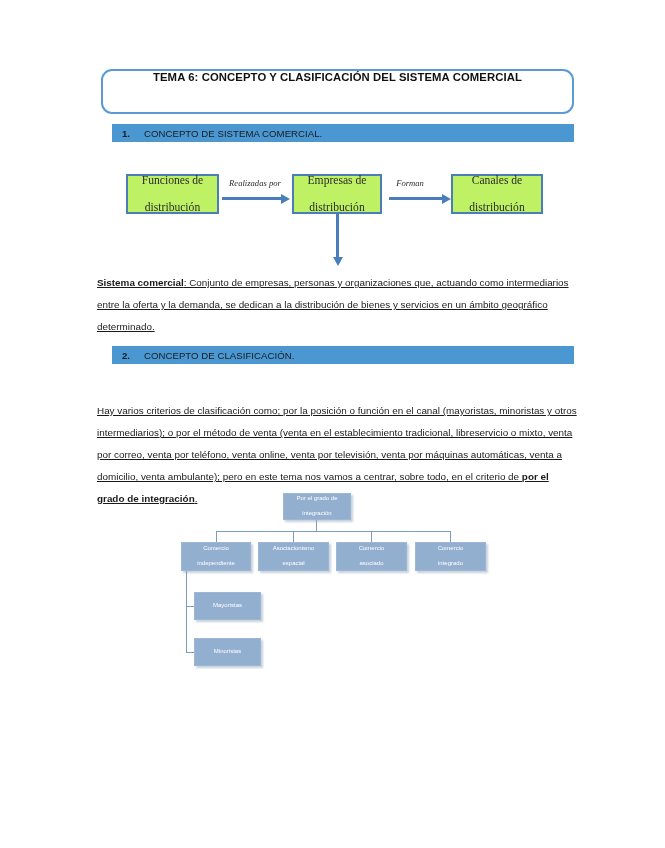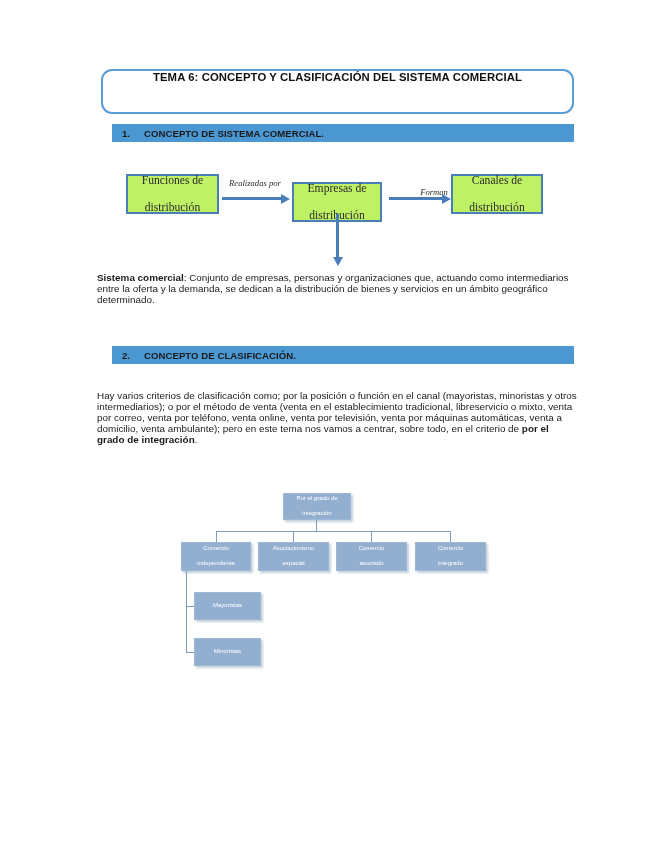--- a/index.html
+++ b/index.html
@@ -60,39 +60,40 @@
   }
   .section-bar .num {
     font-size: 9.6px;
     font-weight: bold;
     color: #1a1a1a;
     margin-left: 10px;
     width: 22px;
   }
   .section-bar .label {
     font-size: 9.6px;
-    font-weight: bold;
+    font-weight: normal;
     color: #1a1a1a;
     letter-spacing: 0.05px;
   }
   #section-1 { top: 124px; }
   #section-2 { top: 346px; }
 
   
   .para {
     position: absolute;
     left: 97px;
     width: 481px;
     font-size: 9.9px;
-    line-height: 11px;
+    line-height: 22px;
     color: #1a1a1a;
     text-align: left;
+    text-decoration: underline;
   }
   #para-sistema { top: 272px; }
-  #para-criterios { top: 390px; }
+  #para-criterios { top: 400px; }
   .para b { font-weight: bold; }
 
   
   .flow {
     position: absolute;
     left: 112px;
     top: 160px;
     width: 460px;
     height: 105px;
   }
@@ -107,34 +108,34 @@
     text-align: center;
   }
   .flow-box span {
     font-family: "Liberation Serif", "DejaVu Serif", serif;
     font-size: 11.6px;
     line-height: 13.5px;
     color: #2b2b2b;
     display: block;
   }
   #flow-box-funciones  { left: 14px;  top: 14px; width: 93px; height: 40px; }
-  #flow-box-empresas   { left: 180px; top: 14px; width: 90px; height: 40px; margin-top: 8px; }
+  #flow-box-empresas   { left: 180px; top: 14px; width: 90px; height: 40px; }
   #flow-box-canales    { left: 339px; top: 14px; width: 92px; height: 40px; }
 
   .flow-label {
     position: absolute;
     font-family: "Liberation Serif", "DejaVu Serif", serif;
     font-size: 8.6px;
     line-height: 10px;
     color: #2b2b2b;
     text-align: center;
     font-style: italic;
   }
   #flow-label-realizadas { left: 112px; top: 18px; width: 62px; }
-  #flow-label-forman     { left: 296px; top: 18px; width: 52px; margin-top: 9px; }
+  #flow-label-forman     { left: 272px; top: 18px; width: 52px; }
 
   .arrow-h {
     position: absolute;
     height: 3px;
     background: #4a7ebb;
   }
   .arrow-h::after {
     content: "";
     position: absolute;
     right: -8px;

